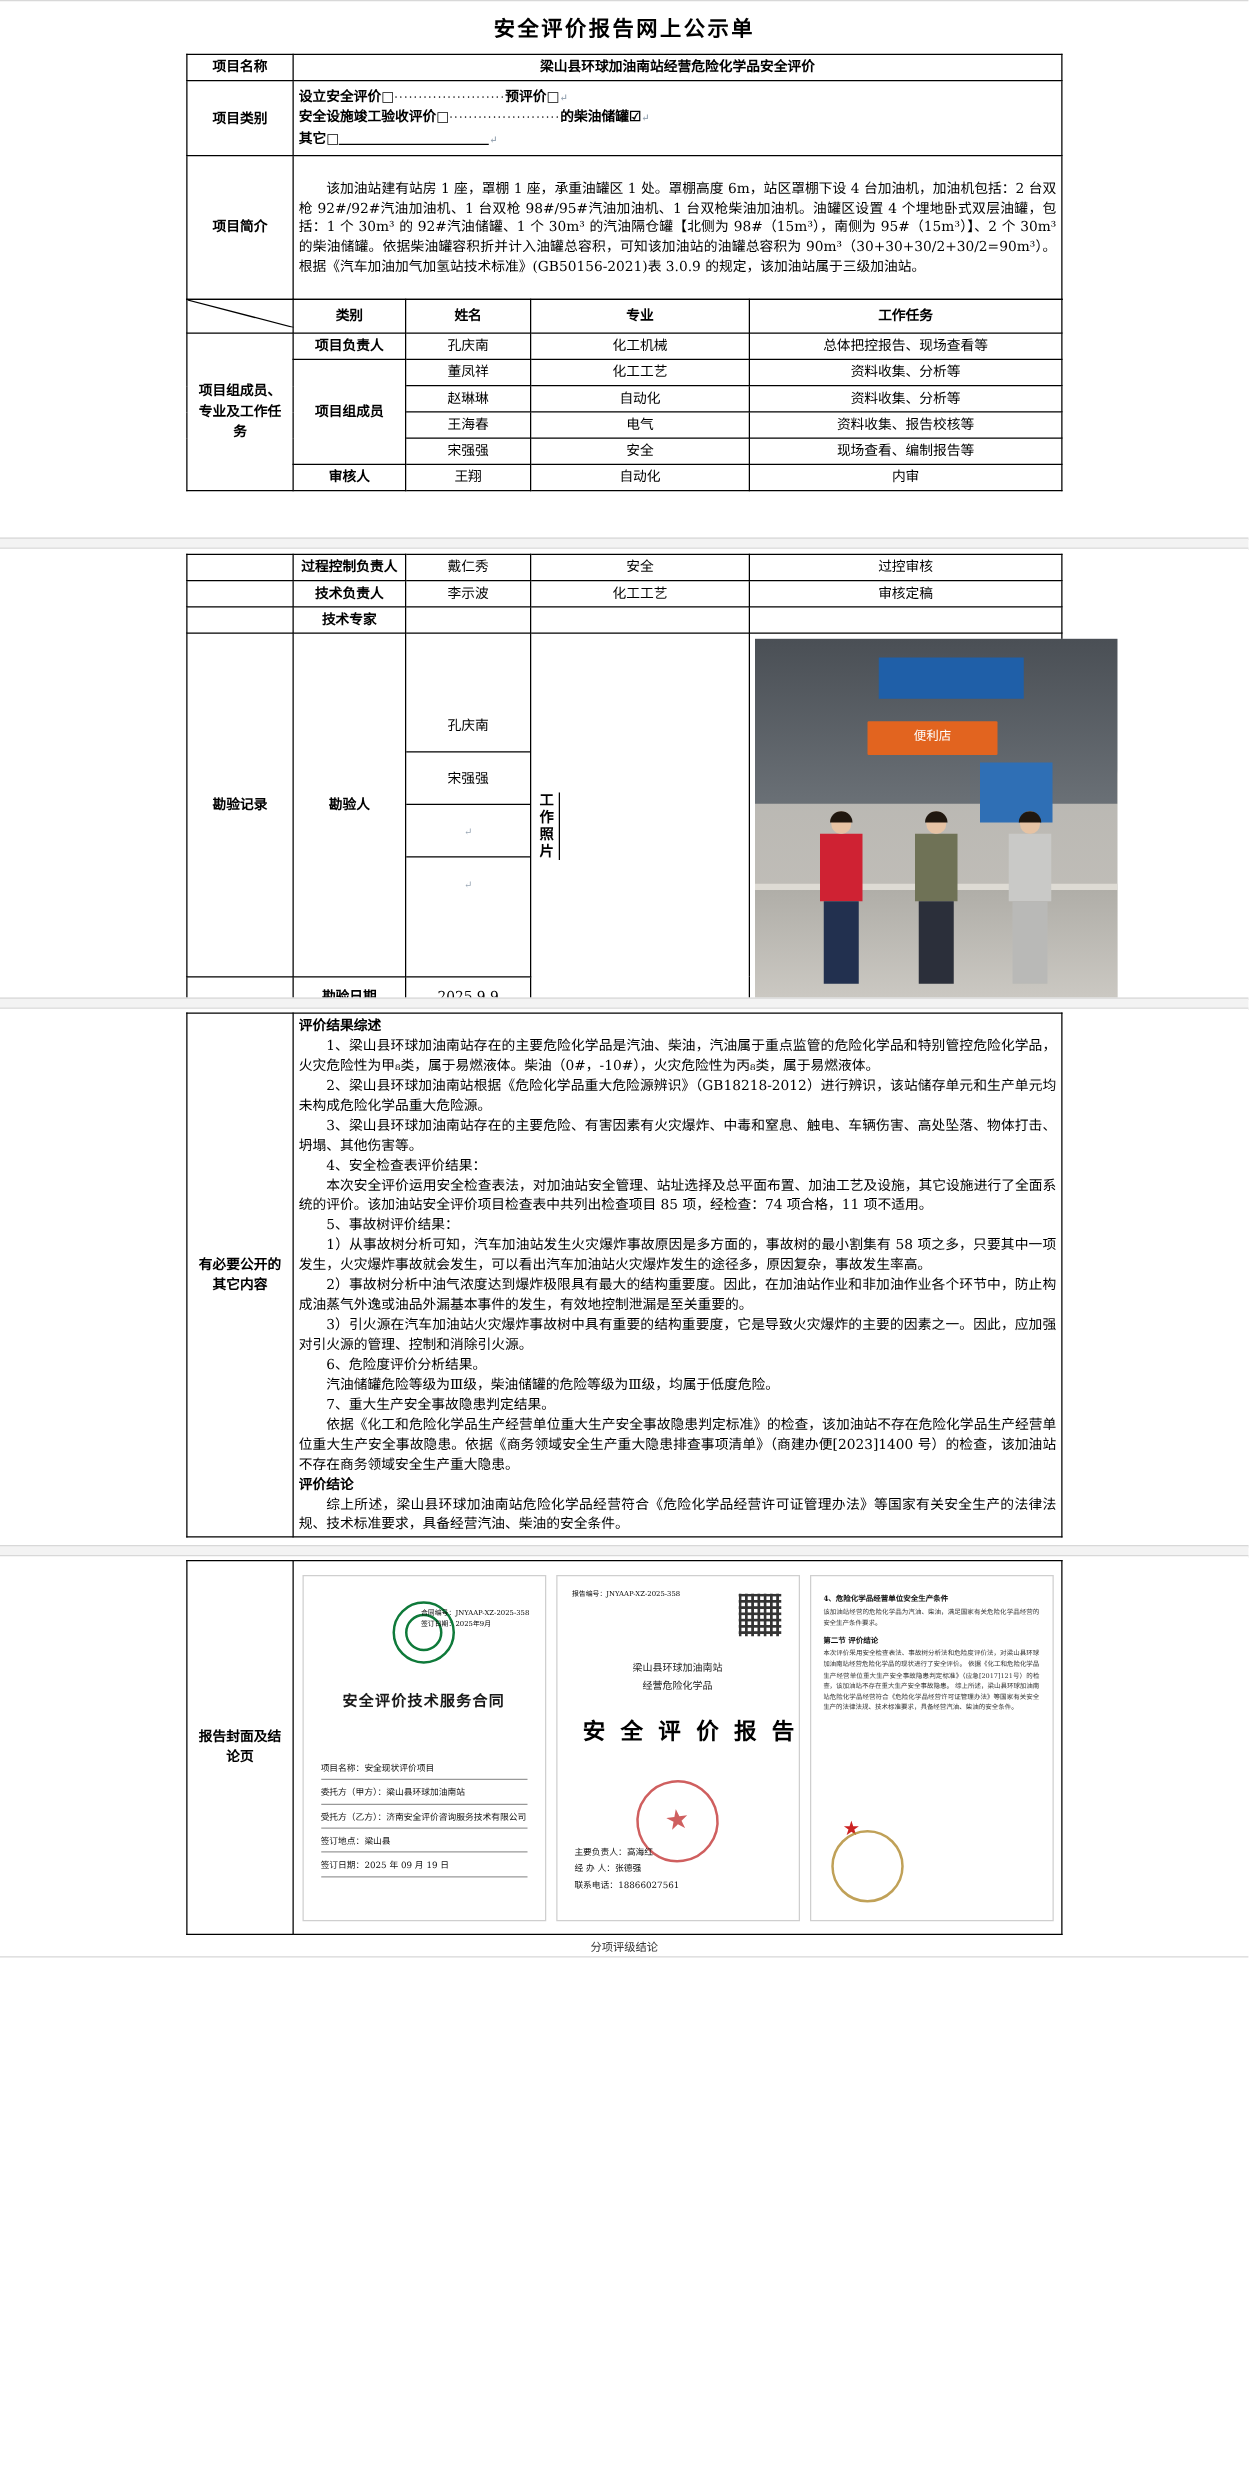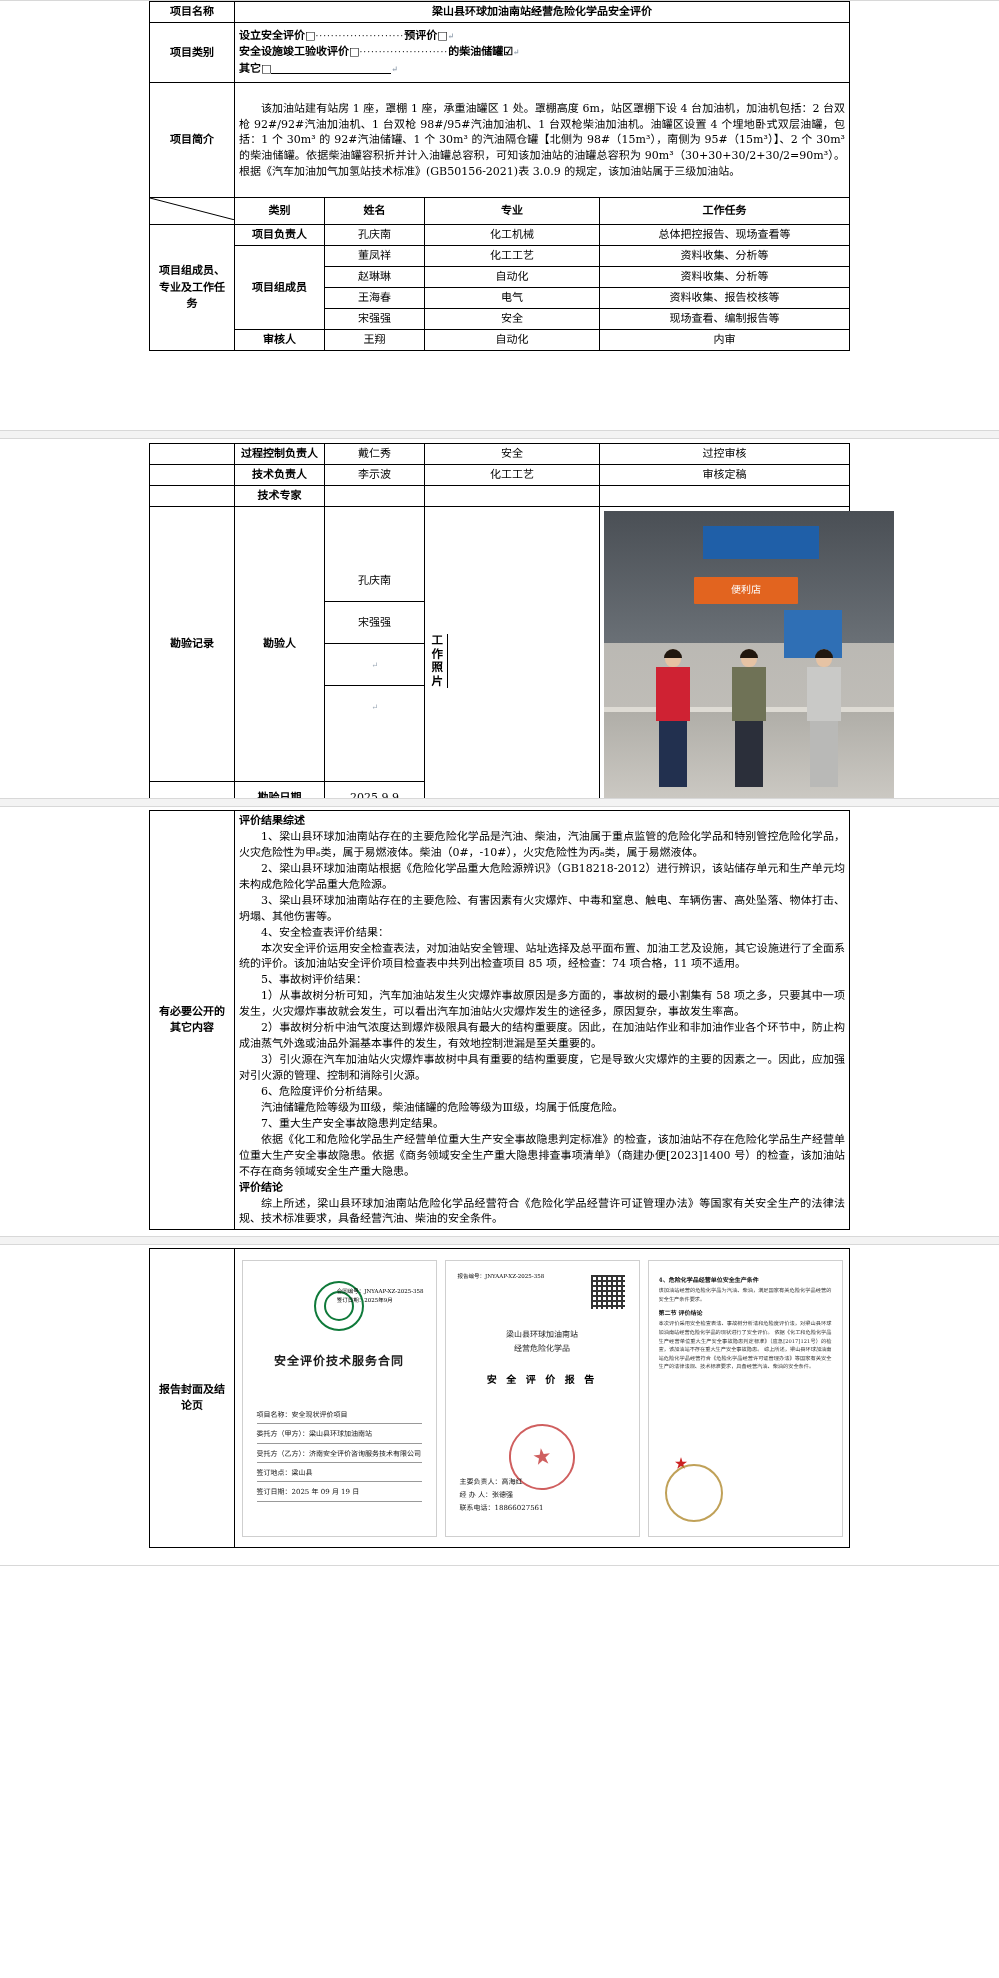--- a/index.html
+++ b/index.html
@@ -220,21 +220,21 @@
     position: absolute; left: 0; right: 0; top: 92px;
     text-align: center; font-size: 12px; font-weight: bold; color: #1a1a1a;
     letter-spacing: 1px;
   }
   .cover .c-sub {
     position: absolute; left: 0; right: 0; top: 60px;
     text-align: center; font-size: 8px; color: #222;
   }
   .cover .c-big {
     position: absolute; left: 0; right: 0; top: 112px;
-    text-align: center; font-size: 10px; font-weight: bold; letter-spacing: 3px;
+    text-align: right; font-size: 18px; font-weight: bold; letter-spacing: 3px;
   }
   .cover .c-meta {
     position: absolute; left: 14px; right: 14px; bottom: 30px;
     font-size: 7px; line-height: 1.9; color: #111;
   }
   .cover .c-meta .row { border-bottom: 1px solid #999; padding-bottom: 1px; margin-bottom: 4px; }
   .emblem {
     position: absolute; left: 50%; top: 20px; transform: translateX(-50%);
     width: 46px; height: 46px; border: 2px solid #0f7a3a; border-radius: 50%;
     display: flex; align-items: center; justify-content: center;
@@ -319,20 +319,21 @@
     <div class="ai-text">一键</div>
   </div>
 
   <div class="plus-btn">+</div>
   <div class="collapse-widget">
     <div class="collapse-box">⊟</div>
     <div class="collapse-caret">⌄</div>
   </div>
 
   <div class="sheet" style="top:0;height:430px;">
+    <div class="doc-title">安全评价报告网上公示单</div>
 
     <table class="form" style="width:700px">
       <colgroup>
           <col style="width:85px">
           <col style="width:615px">
         </colgroup>
       <tbody>
         <tr>
           <td class="lbl">项目名称</td>
           <td class="ctr bold">梁山县环球加油南站经营危险化学品安全评价</td>
@@ -622,15 +623,16 @@
                 </div>
                 <div class="red-star">★</div>
                 <div class="gold-stamp"></div>
               </div>
 
             </div>
           </td>
         </tr>
       </tbody>
     </table>
+    <div class="footer-note">分项评级结论</div>
   </div>
 
 </div>
 
 </body></html>

